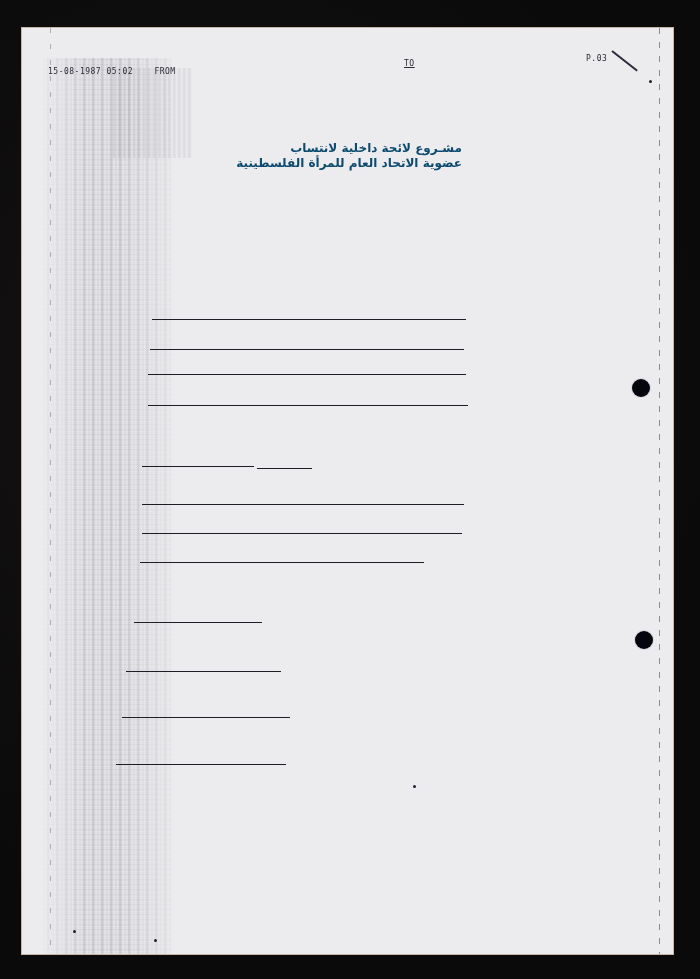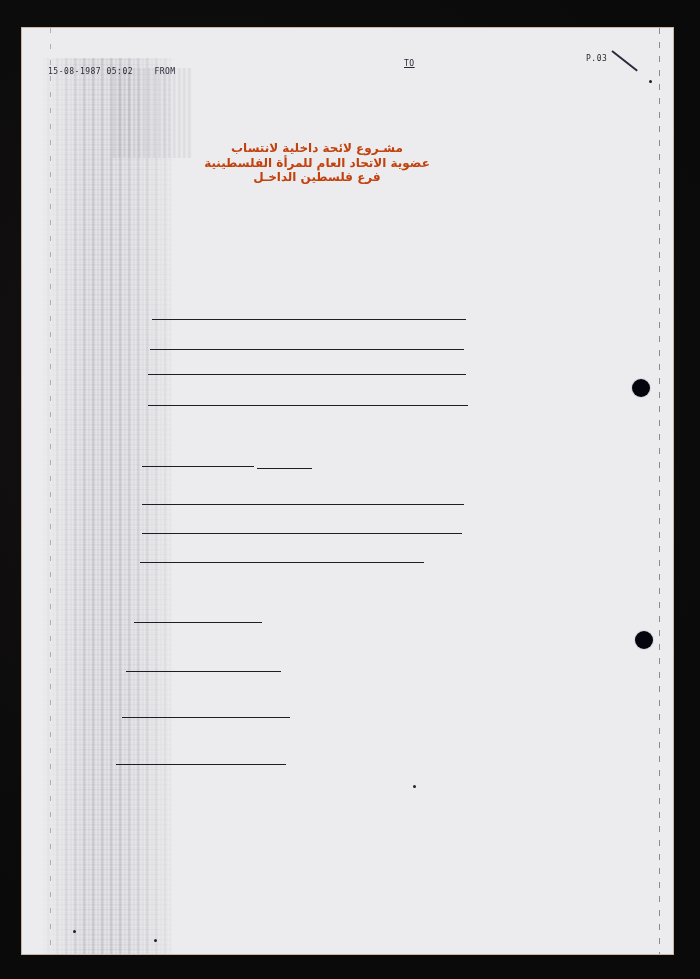--- a/index.html
+++ b/index.html
@@ -93,26 +93,26 @@
       position: absolute;
       width: 3px; height: 3px;
       border-radius: 50%;
       background: #1e1e2a;
     }
     .title-block {
       position: absolute;
       left: 150px;
       top: 113px;
       width: 290px;
-      text-align: center;
+      text-align: right;
       direction: rtl;
       font-family: "DejaVu Sans", sans-serif;
       font-size: 12px;
       line-height: 14.5px;
-      color: #c2410c;
+      color: #0c4a6e;
       font-weight: bold;
     }
     .title-block div { white-space: nowrap; }
 
     .field {
       position: absolute;
       direction: rtl;
       font-family: "DejaVu Sans", sans-serif;
       font-size: 11px;
       color: #1a1a22;
@@ -155,21 +155,20 @@
   </div>
   <div class="fax-header fax-to">TO</div>
   <div class="fax-header fax-page">P.03</div>
 
   <div class="crease"></div>
   <div class="crease-dot" style="left:627px; top:52px;"></div>
 
   <div class="title-block">
     <div>مشـروع لائحة داخلية لانتساب</div>
     <div>عضوية الاتحاد العام للمرأة الفلسطينية</div>
-    <div>فرع فلسطين الداخـل</div>
   </div>
 
   <div class="field">
 
     <div class="blank-line" style="left:130px; top:291px; width:314px;"></div>
   </div>
 
   <div class="field">
 
     <div class="blank-line" style="left:128px; top:321px; width:314px;"></div>

